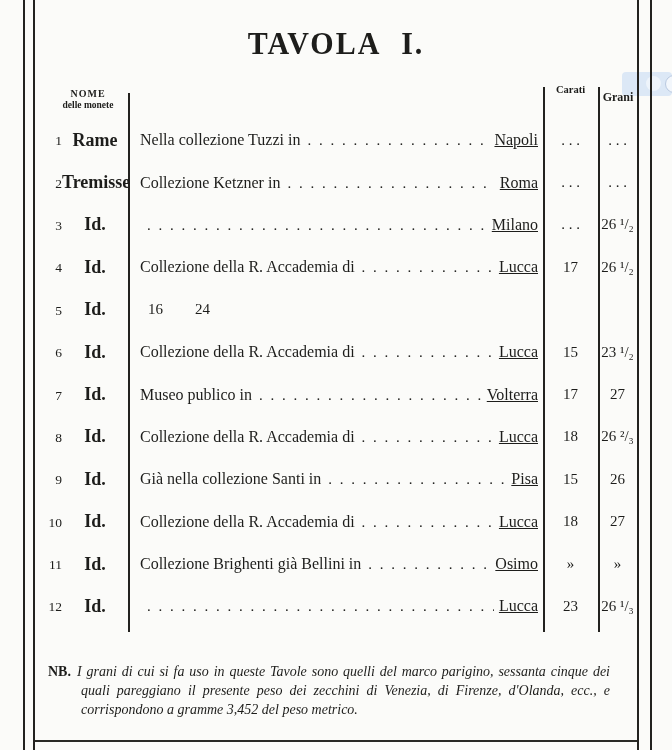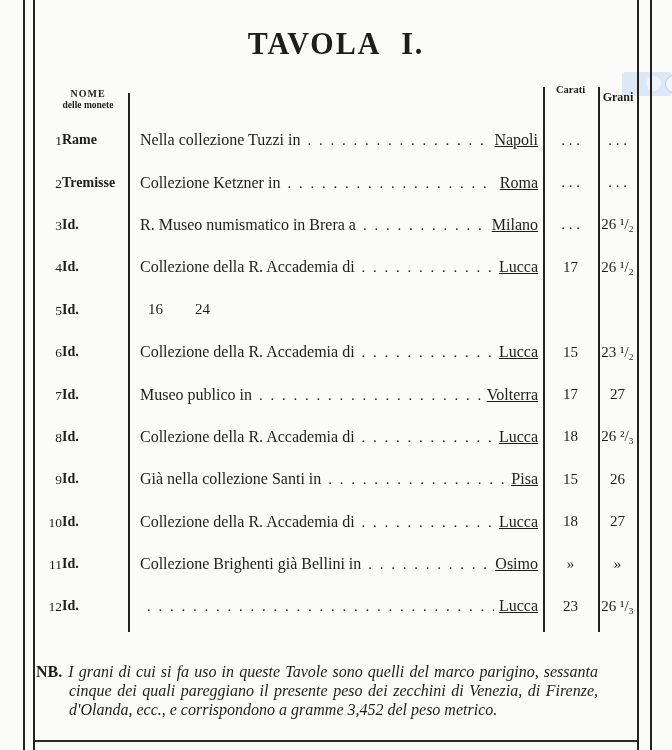--- a/index.html
+++ b/index.html
@@ -49,35 +49,35 @@
   .crule.c3{left:598px;top:87px;height:545px;}
 
   
   .hrule-bottom{position:absolute;left:35px;top:740px;width:602px;height:2px;
     background:#2a2a26;z-index:2;}
 
   
   .rows{position:absolute;left:35px;top:119px;width:602px;z-index:3;}
   .row{display:flex;align-items:center;height:42.4px;}
   .c-num{width:27px;text-align:right;font-size:13.5px;flex:none;padding-top:2px;}
-  .c-name{width:66px;text-align:left;font-weight:bold;font-size:14px;flex:none;}
+  .c-name{width:66px;text-align:center;font-weight:bold;font-size:18px;flex:none;}
   .c-desc{width:415px;flex:none;display:flex;align-items:flex-end;
     padding-left:12px;padding-right:5px;box-sizing:border-box;font-size:16px;}
   .c-desc .txt{white-space:nowrap;}
   .c-desc .city{white-space:nowrap;text-decoration:underline;}
   .dots{flex:1;overflow:hidden;white-space:nowrap;margin:0 5px 0 7px;
     font-size:15px;min-width:8px;}
   .dots::after{content:". . . . . . . . . . . . . . . . . . . . . . . . . . . . . . . . . . .";
     letter-spacing:2px;}
   .c-carati{width:55px;text-align:center;font-size:15px;flex:none;}
   .c-grani{width:39px;text-align:center;font-size:15px;flex:none;}
 
   
-  .note{position:absolute;left:36px;top:662px;width:562px;z-index:3;
-    font-size:16px;line-height:19px;text-align:justify;}
+  .note{position:absolute;left:48px;top:662px;width:562px;z-index:3;
+    font-size:14px;line-height:19px;text-align:justify;}
   .note p{margin:0;padding-left:33px;text-indent:-33px;font-style:italic;}
   .note .nb{font-style:normal;font-weight:bold;padding-right:6px;}
 </style>
 </head>
 <body>
 
 <div class="page">
 
   <div class="vrule l-outer"></div>
   <div class="vrule l-inner"></div>
@@ -125,21 +125,20 @@
           <span class="city">Roma</span>
         </span>
       <span class="c-carati">. . .</span>
       <span class="c-grani">. . .</span>
     </div>
 
     <div class="row">
       <span class="c-num">3</span>
       <span class="c-name">Id.</span>
       <span class="c-desc">
-          <span class="txt">R. Museo numismatico in Brera a</span>
           <span class="dots"></span>
           <span class="city">Milano</span>
         </span>
       <span class="c-carati">. . .</span>
       <span class="c-grani">26 ¹/₂</span>
     </div>
 
     <div class="row">
       <span class="c-num">4</span>
       <span class="c-name">Id.</span>

